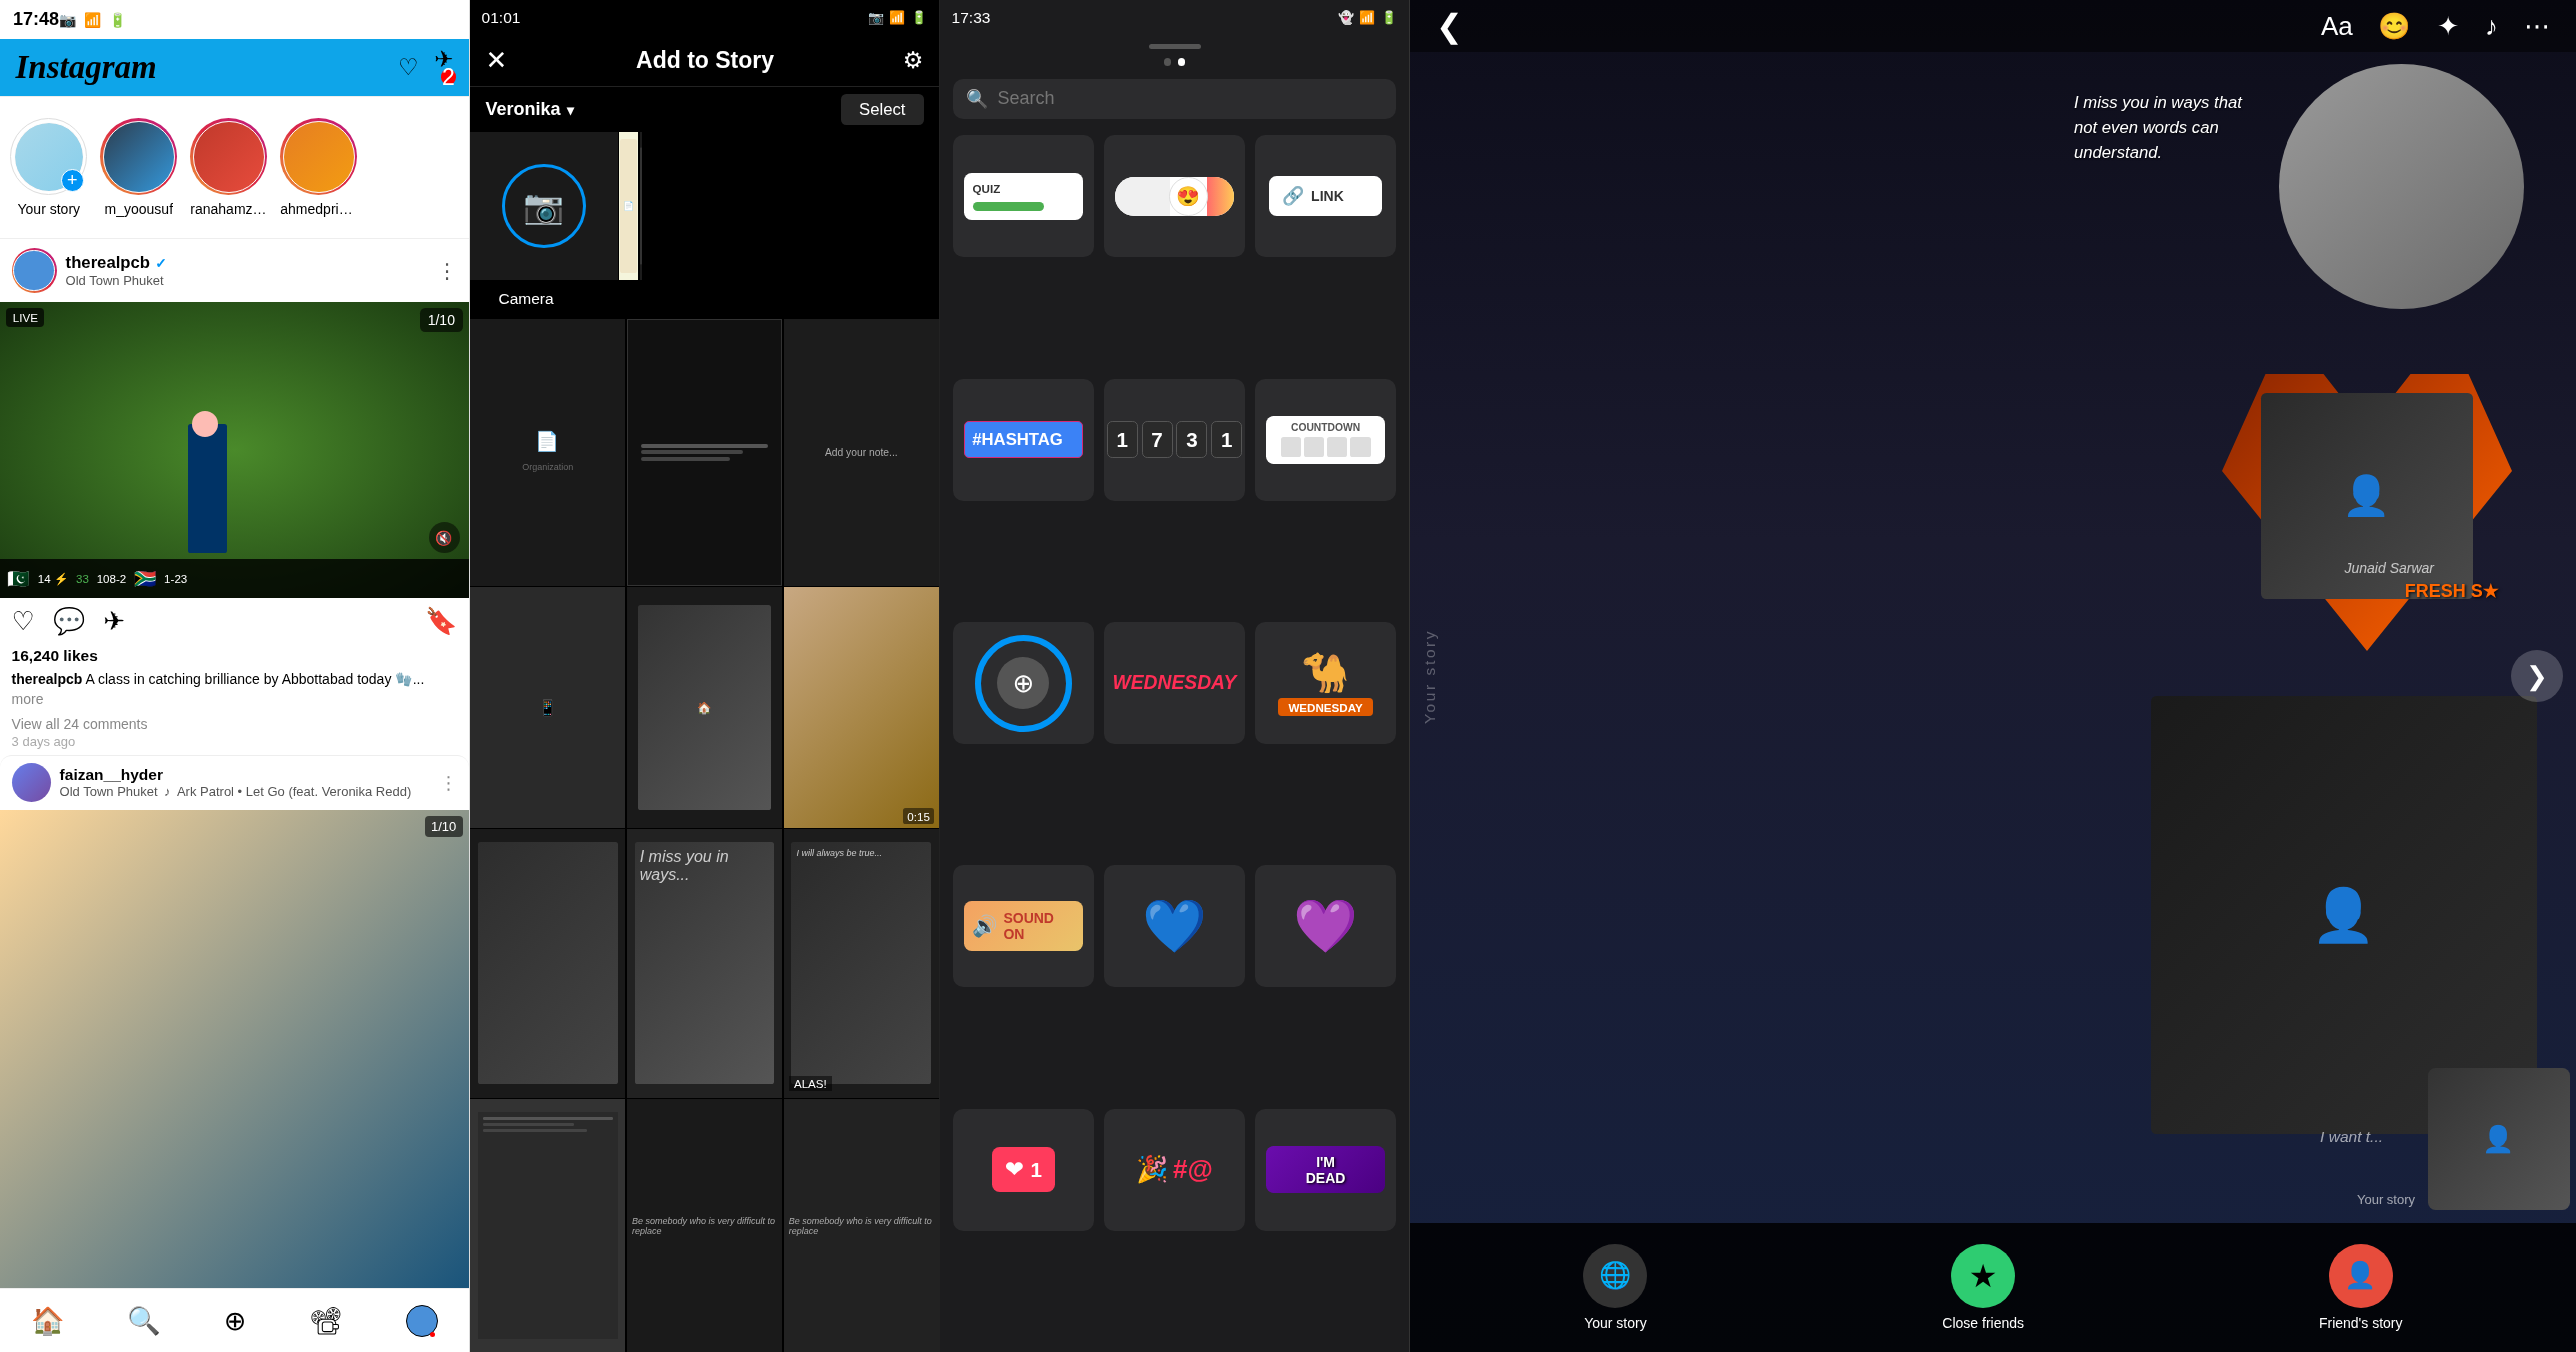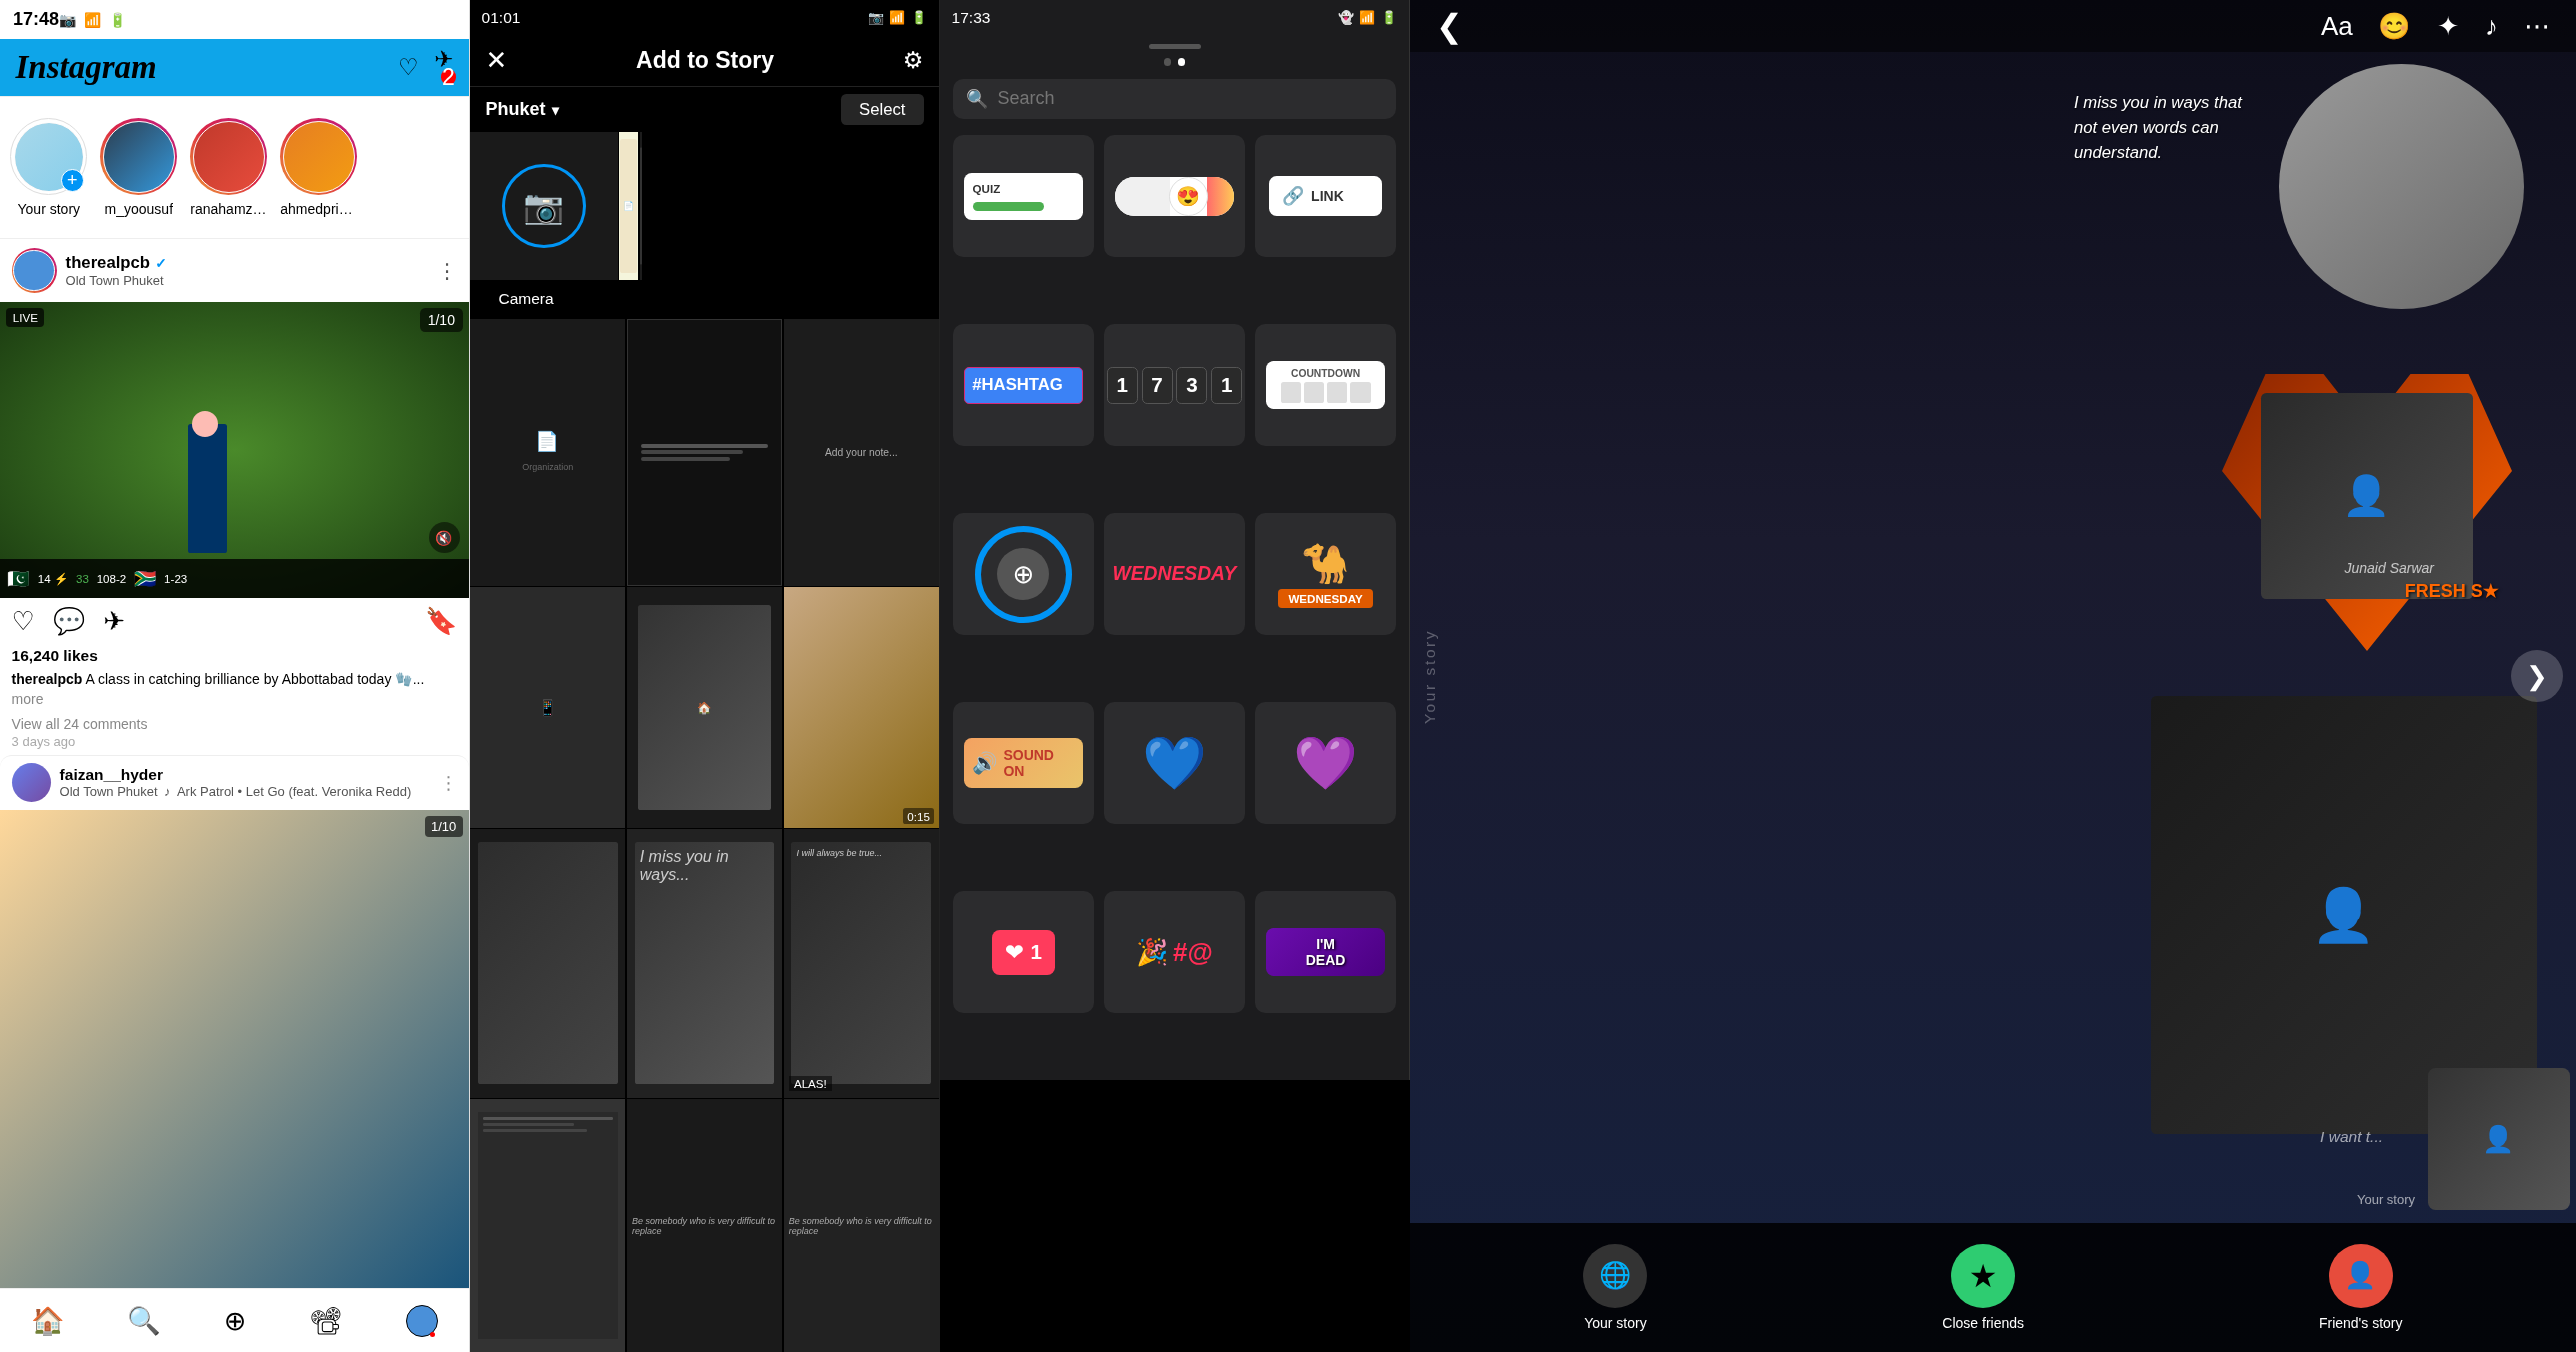--- a/index.html
+++ b/index.html
@@ -395,21 +395,21 @@
       padding: 1.3px 5.2px;
     }
 
     
     .tc-doc { background: #f5f5dc; }
     .tc-dark { background: #1c1c1c; }
 
     
     #panel-stickers {
       width: 470px;
-      height: 1080px;
+      height: 1352px;
       background: #1c1c1e;
       display: flex;
       flex-direction: column;
       flex-shrink: 0;
       border-right: 0.6px solid #333;
       overflow: hidden;
     }
     .stk-status-bar {
       height: 35px;
       background: #1c1c1e;
@@ -921,21 +921,21 @@
   </div>
 
   <div class="ats-header">
     <span class="ats-close">✕</span>
     <span class="ats-title">Add to Story</span>
     <span class="ats-settings">⚙</span>
   </div>
 
   <div class="ats-recents-bar">
     <span class="ats-recents-label">
-      <span>Phuket</span>
+      <span>Veronika</span>
       <span class="ats-chevron">▾</span>
     </span>
     <button class="ats-select-btn">Select</button>
   </div>
 
   <div style="display:flex;gap:1.3px;background:#000;">
     <div class="ats-camera-cell">
       <div class="ats-camera-icon">📷</div>
     </div>
 

